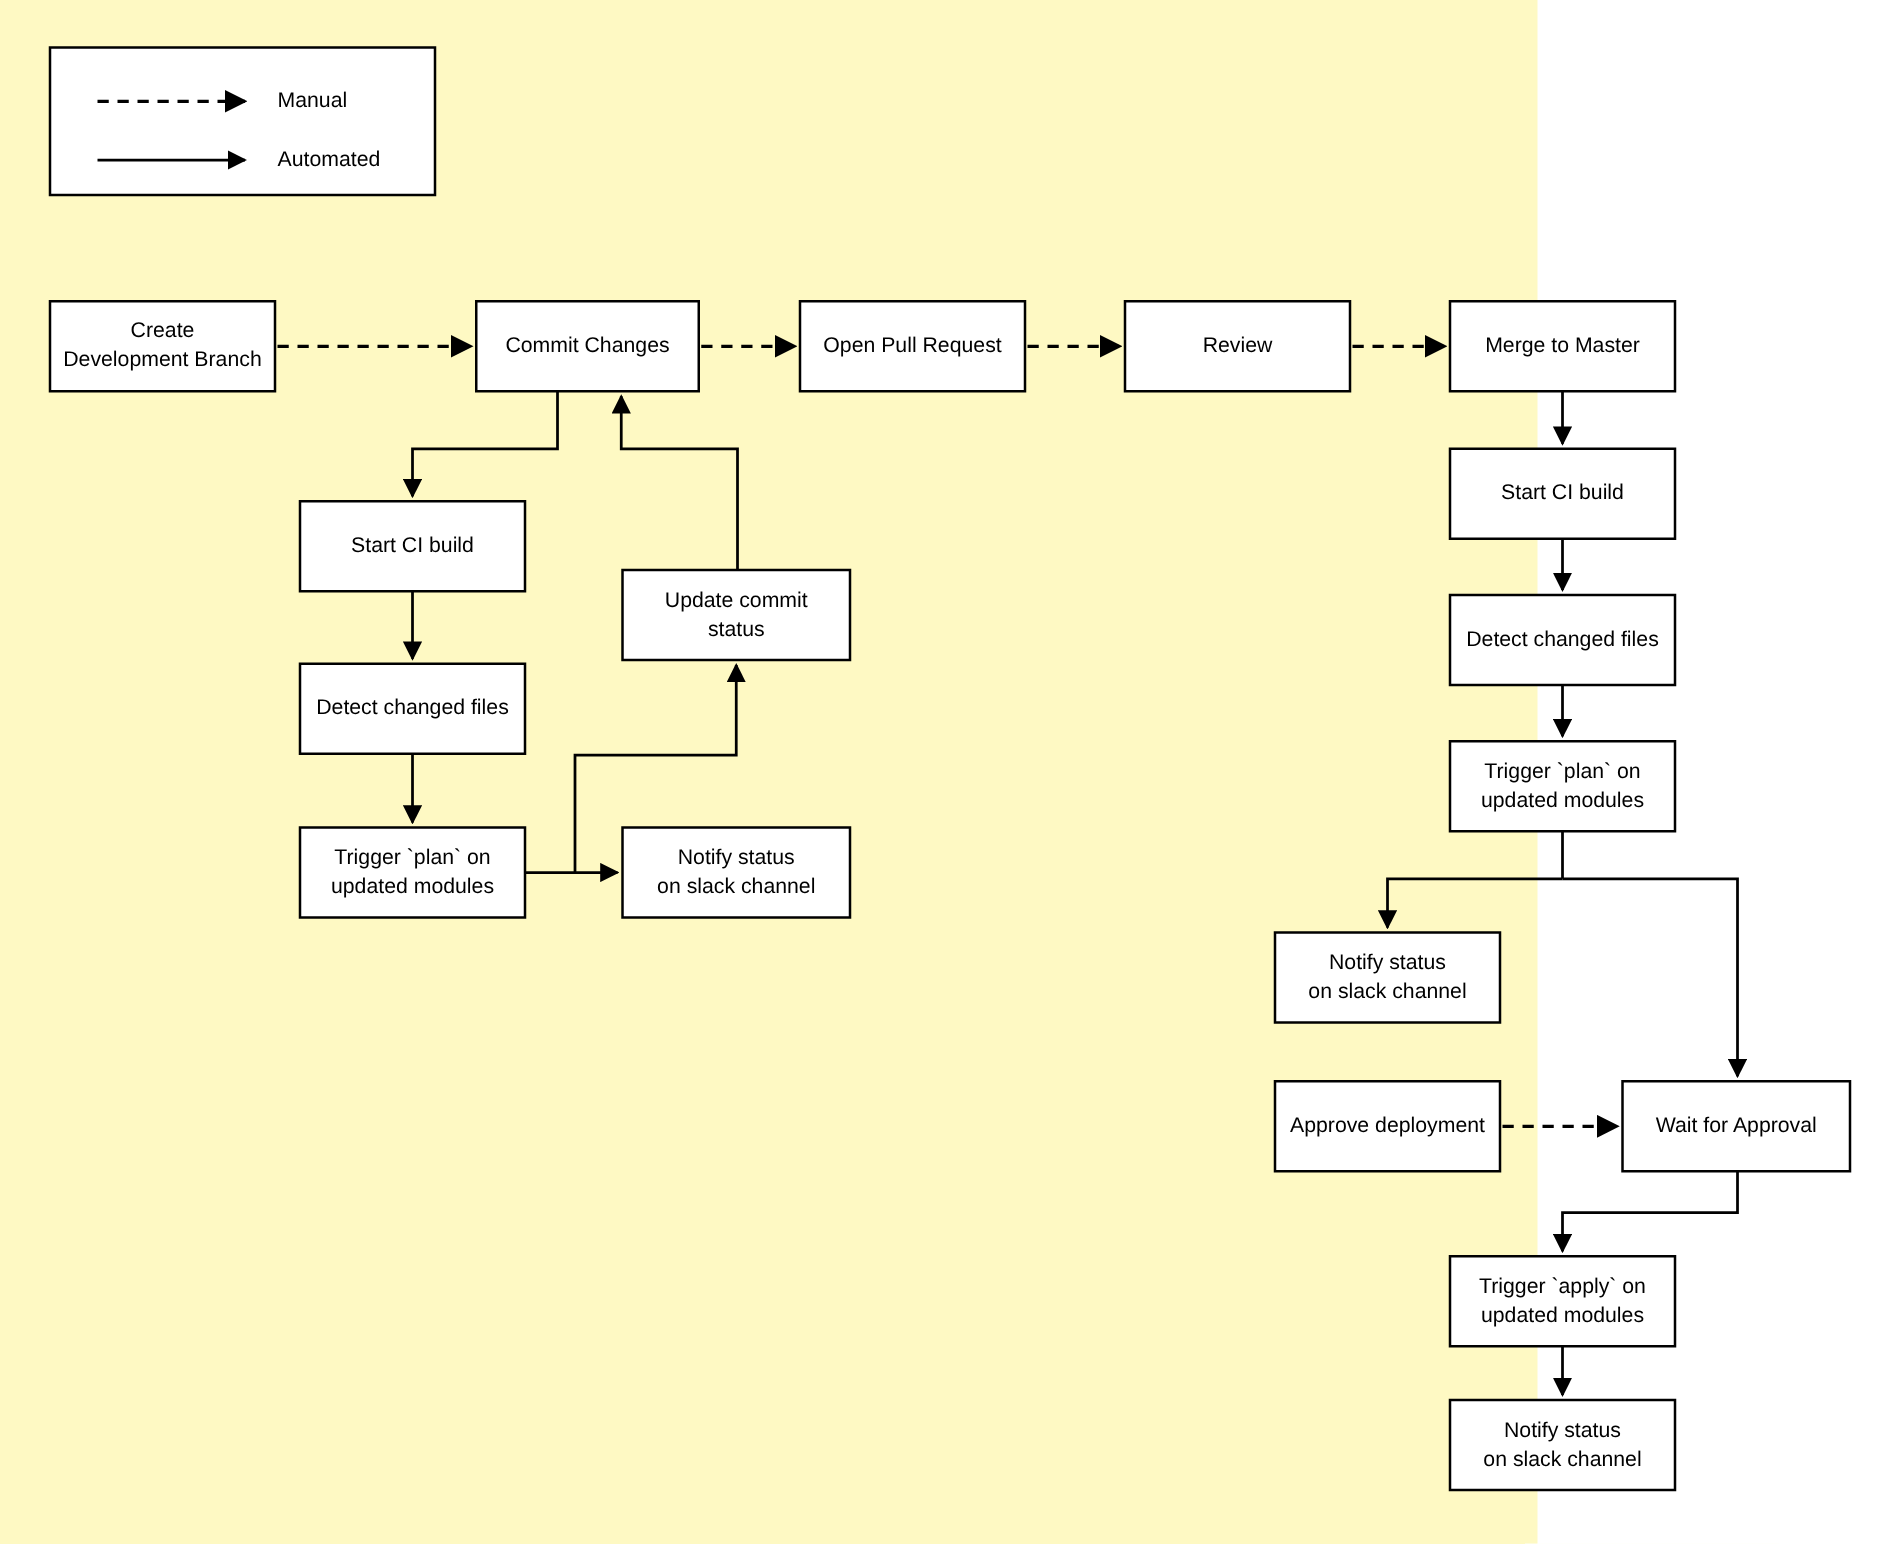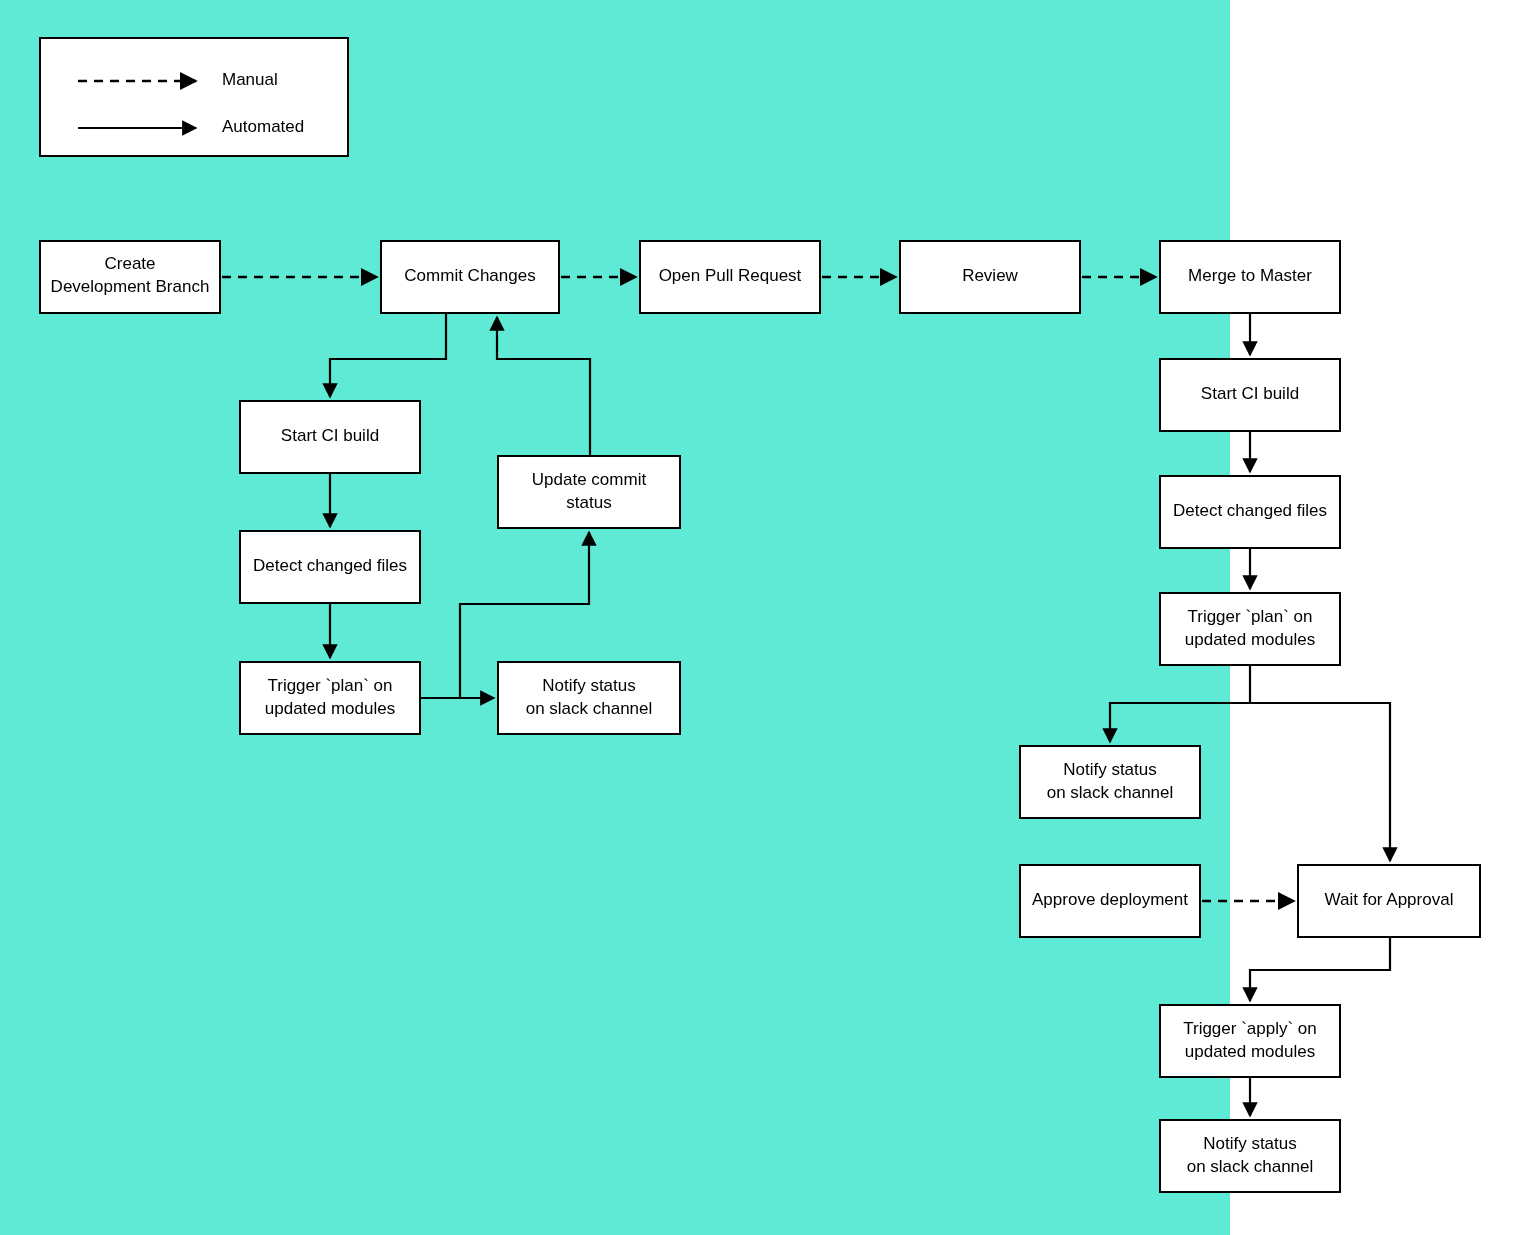--- a/index.html
+++ b/index.html
@@ -4,21 +4,21 @@
 <style>
   html, body {
     margin: 0;
     padding: 0;
     background: #ffffff;
   }
   #canvas {
     position: relative;
     width: 1230px;
     height: 1235px;
-    background: #5eead4;
+    background: #fef9c3;
     font-family: "Liberation Sans", sans-serif;
     text-decoration: underline;
   }
   svg.layer {
     position: absolute;
     top: 0;
     left: 0;
     width: 1520px;
     height: 1235px;
   }

